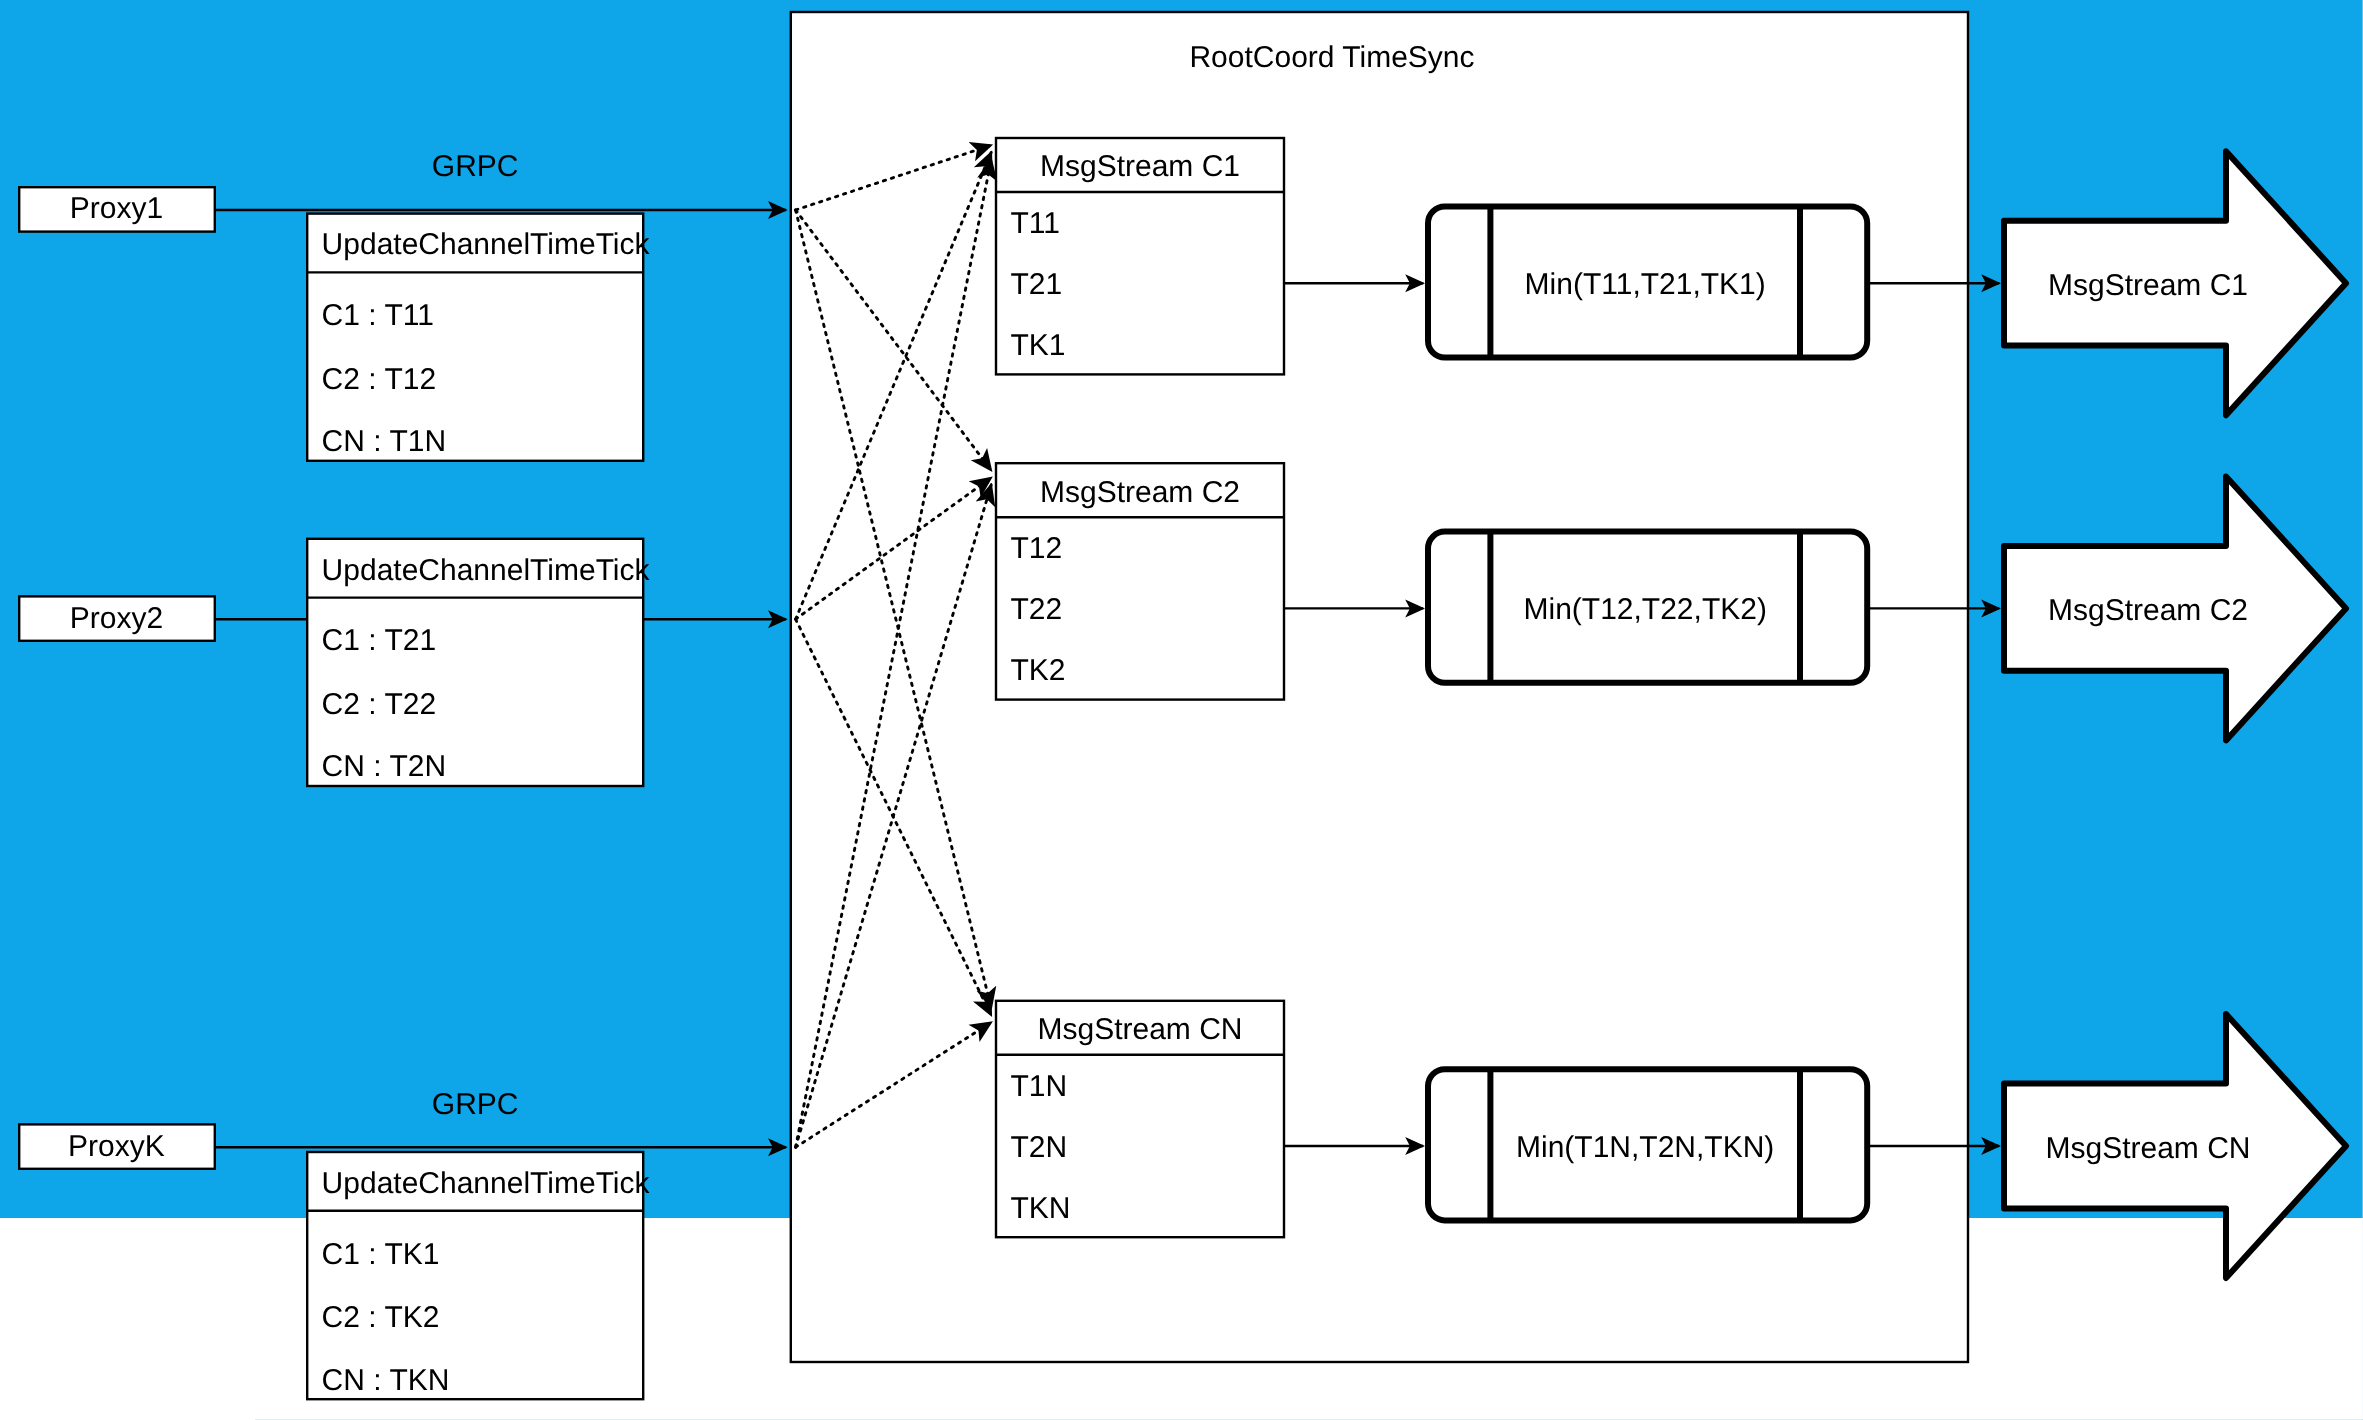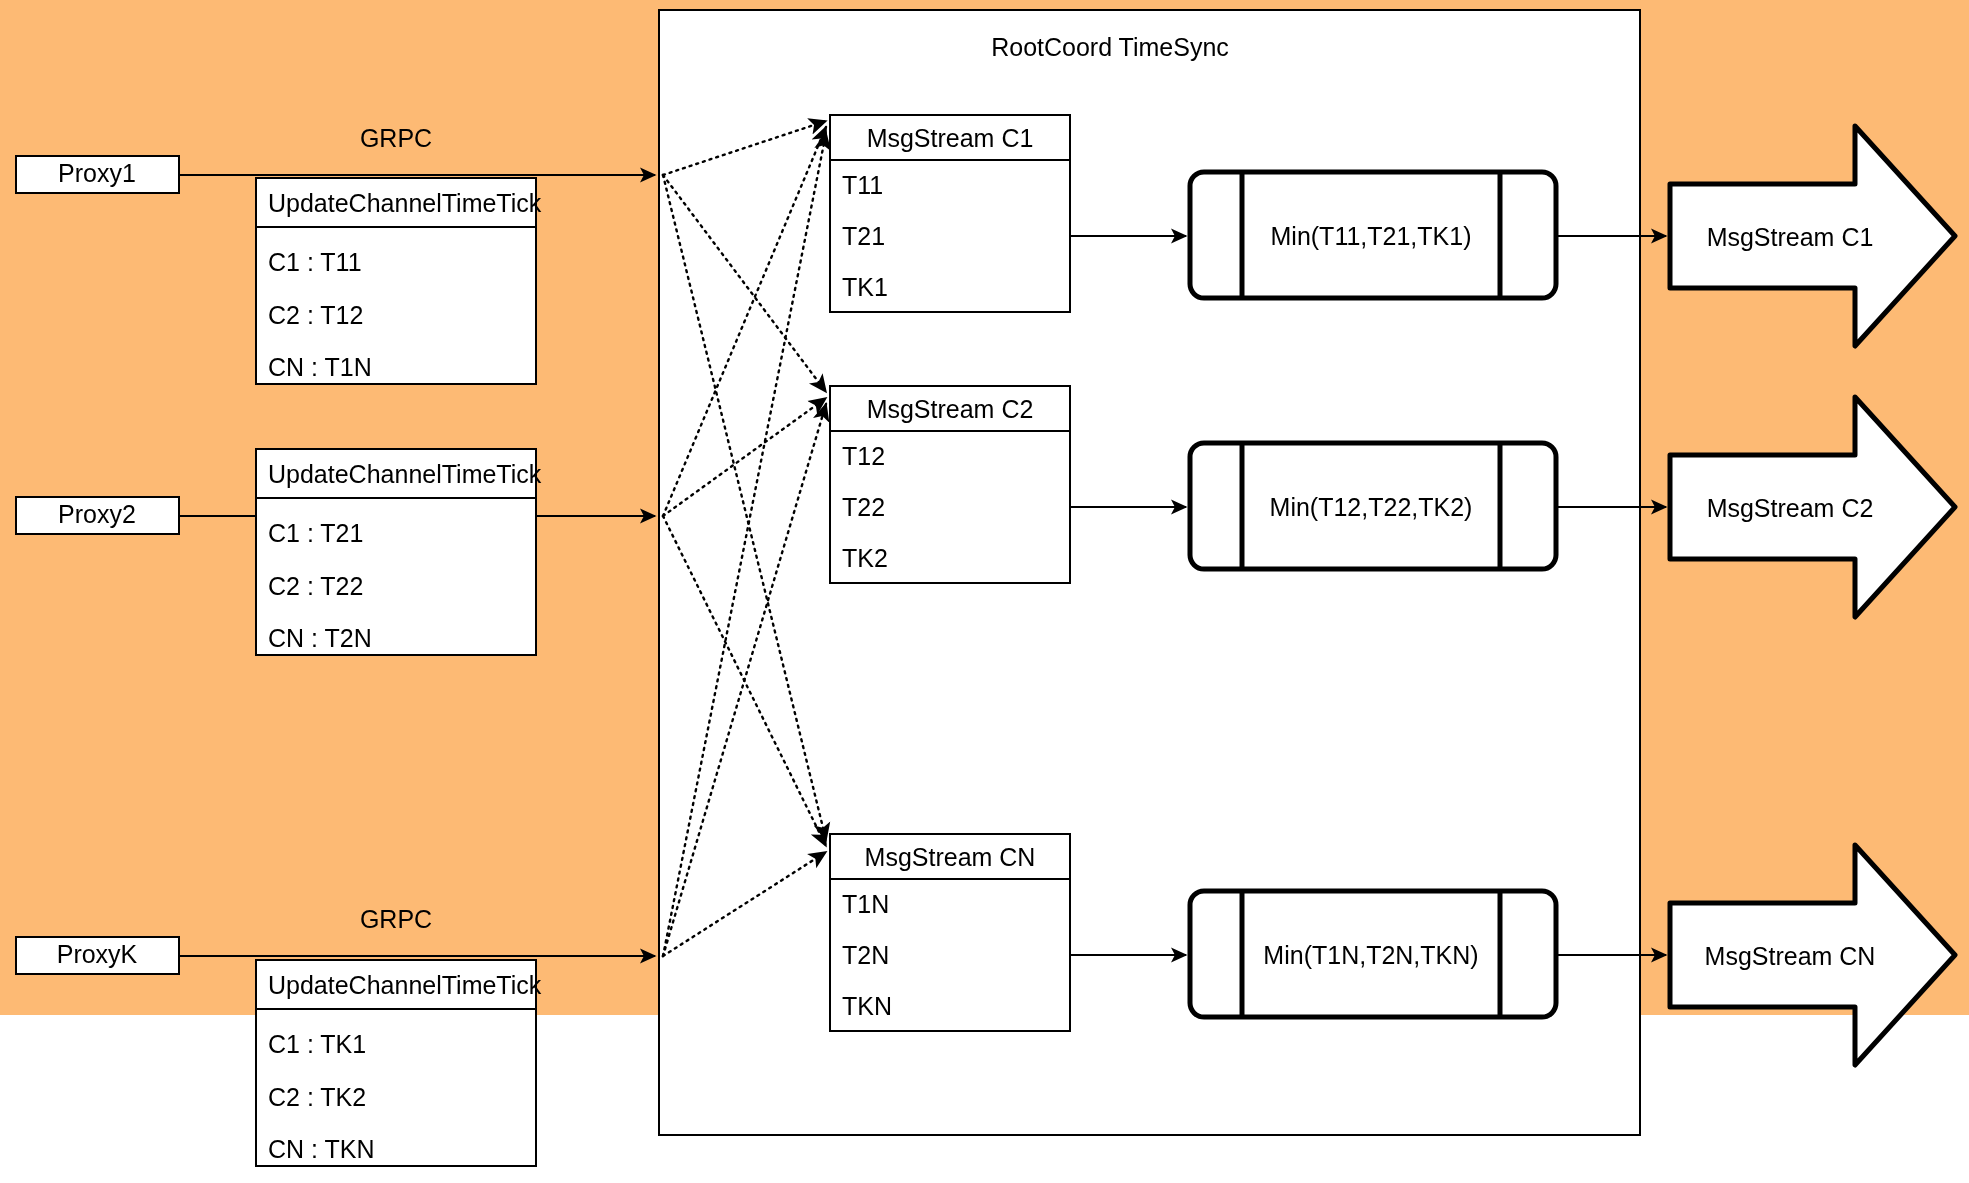--- a/index.html
+++ b/index.html
@@ -10,21 +10,21 @@
   body {
     font-family: "Liberation Sans", sans-serif;
     width: 1969px;
     height: 1183px;
     overflow: hidden;
   }
   #diagram-root {
     position: relative;
     width: 1969px;
     height: 1015px;
-    background: #fdba74;
+    background: #0ea5e9;
   }
   svg.diagram {
     display: block;
     width: 1969px;
     height: 1183px;
   }
   .stroke-box {
     fill: #ffffff;
     stroke: #000000;
     stroke-width: 2;

